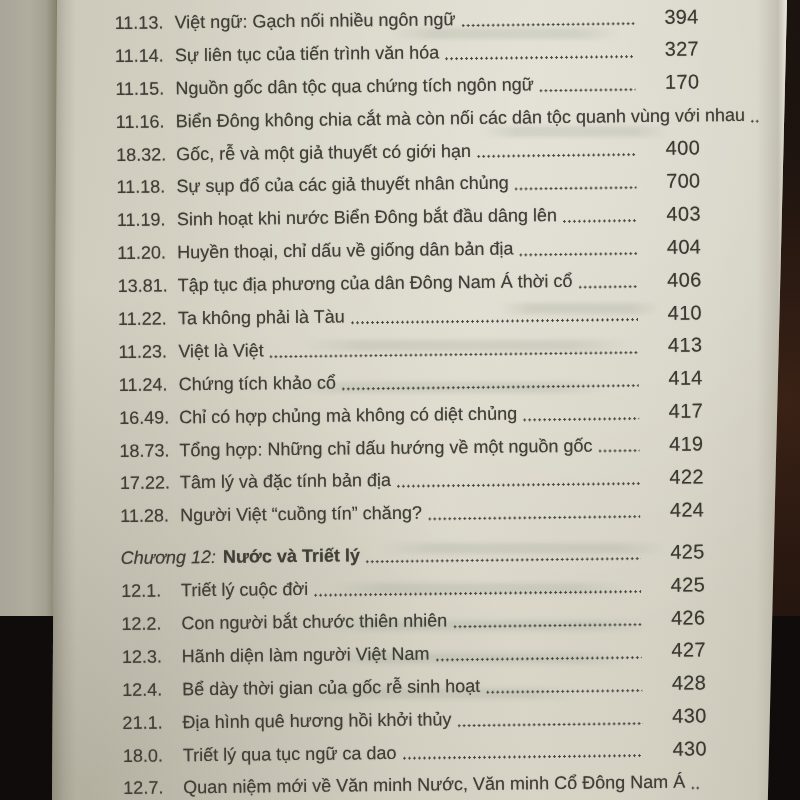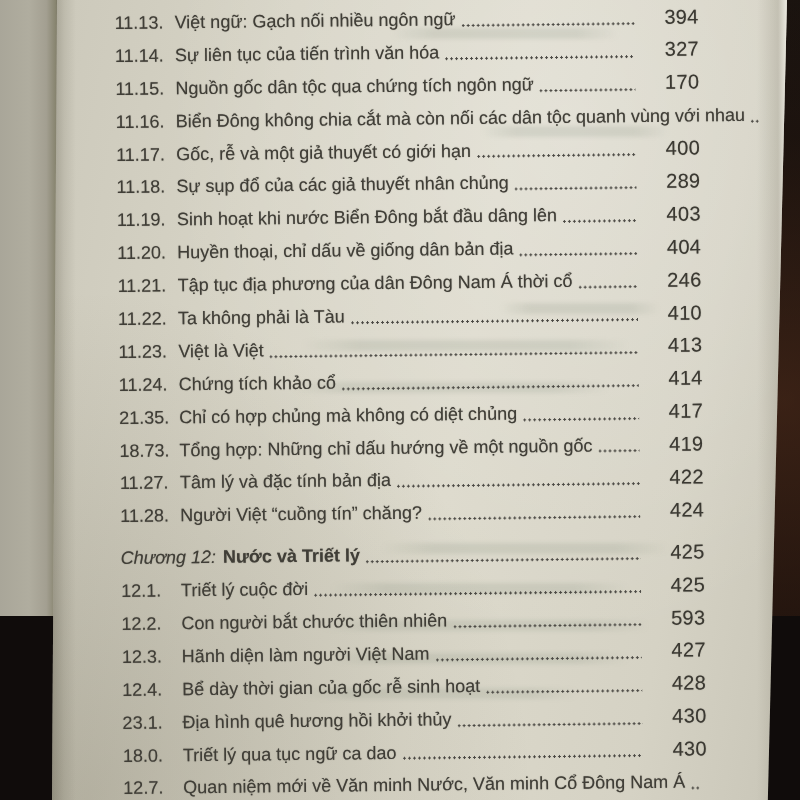--- a/index.html
+++ b/index.html
@@ -145,81 +145,81 @@
     <span class="dots"></span>
     <span class="pagenum">170</span>
   </div>
         <div class="toc-row">
     <span class="num">11.16.</span>
     <span class="title">Biển Đông không chia cắt mà còn nối các dân tộc quanh vùng với nhau</span>
     <span class="dots"></span>
     <span class="pagenum">399</span>
   </div>
         <div class="toc-row">
-    <span class="num">11.17.</span>
+    <span class="num">18.32.</span>
     <span class="title">Gốc, rễ và một giả thuyết có giới hạn</span>
     <span class="dots"></span>
     <span class="pagenum">400</span>
   </div>
         <div class="toc-row">
     <span class="num">11.18.</span>
     <span class="title">Sự sụp đổ của các giả thuyết nhân chủng</span>
     <span class="dots"></span>
-    <span class="pagenum">289</span>
+    <span class="pagenum">700</span>
   </div>
         <div class="toc-row">
     <span class="num">11.19.</span>
     <span class="title">Sinh hoạt khi nước Biển Đông bắt đầu dâng lên</span>
     <span class="dots"></span>
     <span class="pagenum">403</span>
   </div>
         <div class="toc-row">
     <span class="num">11.20.</span>
     <span class="title">Huyền thoại, chỉ dấu về giống dân bản địa</span>
     <span class="dots"></span>
     <span class="pagenum">404</span>
   </div>
         <div class="toc-row">
-    <span class="num">11.21.</span>
+    <span class="num">13.81.</span>
     <span class="title">Tập tục địa phương của dân Đông Nam Á thời cổ</span>
     <span class="dots"></span>
-    <span class="pagenum">246</span>
+    <span class="pagenum">406</span>
   </div>
         <div class="toc-row">
     <span class="num">11.22.</span>
     <span class="title">Ta không phải là Tàu</span>
     <span class="dots"></span>
     <span class="pagenum">410</span>
   </div>
         <div class="toc-row">
     <span class="num">11.23.</span>
     <span class="title">Việt là Việt</span>
     <span class="dots"></span>
     <span class="pagenum">413</span>
   </div>
         <div class="toc-row">
     <span class="num">11.24.</span>
     <span class="title">Chứng tích khảo cổ</span>
     <span class="dots"></span>
     <span class="pagenum">414</span>
   </div>
         <div class="toc-row">
-    <span class="num">21.35.</span>
+    <span class="num">16.49.</span>
     <span class="title">Chỉ có hợp chủng mà không có diệt chủng</span>
     <span class="dots"></span>
     <span class="pagenum">417</span>
   </div>
         <div class="toc-row">
     <span class="num">18.73.</span>
     <span class="title">Tổng hợp: Những chỉ dấu hướng về một nguồn gốc</span>
     <span class="dots"></span>
     <span class="pagenum">419</span>
   </div>
         <div class="toc-row">
-    <span class="num">11.27.</span>
+    <span class="num">17.22.</span>
     <span class="title">Tâm lý và đặc tính bản địa</span>
     <span class="dots"></span>
     <span class="pagenum">422</span>
   </div>
         <div class="toc-row">
     <span class="num">11.28.</span>
     <span class="title">Người Việt “cuồng tín” chăng?</span>
     <span class="dots"></span>
     <span class="pagenum">424</span>
   </div>
@@ -232,36 +232,36 @@
         <div class="toc-row">
     <span class="num">12.1.</span>
     <span class="title">Triết lý cuộc đời</span>
     <span class="dots"></span>
     <span class="pagenum">425</span>
   </div>
         <div class="toc-row">
     <span class="num">12.2.</span>
     <span class="title">Con người bắt chước thiên nhiên</span>
     <span class="dots"></span>
-    <span class="pagenum">593</span>
+    <span class="pagenum">426</span>
   </div>
         <div class="toc-row">
     <span class="num">12.3.</span>
     <span class="title">Hãnh diện làm người Việt Nam</span>
     <span class="dots"></span>
     <span class="pagenum">427</span>
   </div>
         <div class="toc-row">
     <span class="num">12.4.</span>
     <span class="title">Bể dày thời gian của gốc rễ sinh hoạt</span>
     <span class="dots"></span>
     <span class="pagenum">428</span>
   </div>
         <div class="toc-row">
-    <span class="num">23.1.</span>
+    <span class="num">21.1.</span>
     <span class="title">Địa hình quê hương hồi khởi thủy</span>
     <span class="dots"></span>
     <span class="pagenum">430</span>
   </div>
         <div class="toc-row">
     <span class="num">18.0.</span>
     <span class="title">Triết lý qua tục ngữ ca dao</span>
     <span class="dots"></span>
     <span class="pagenum">430</span>
   </div>

